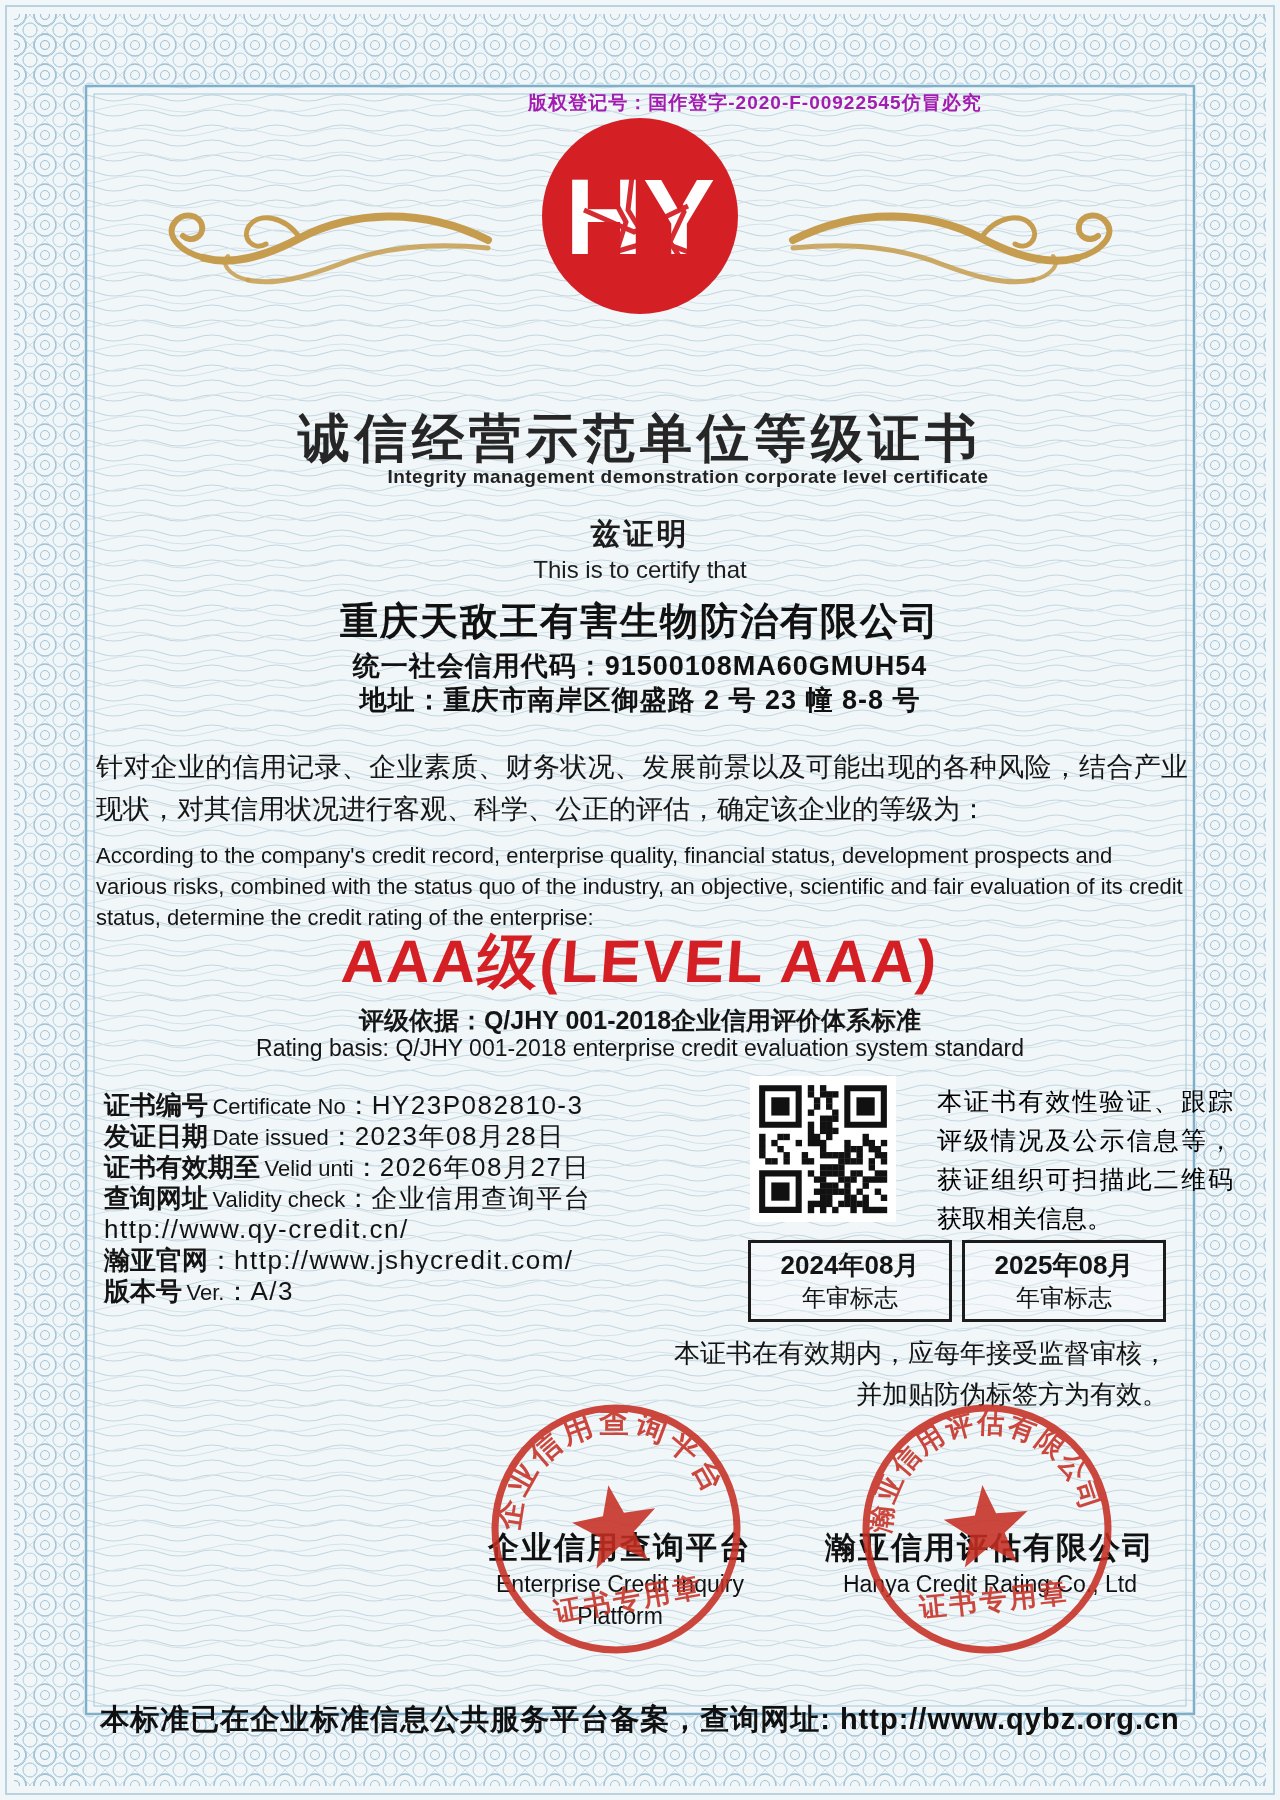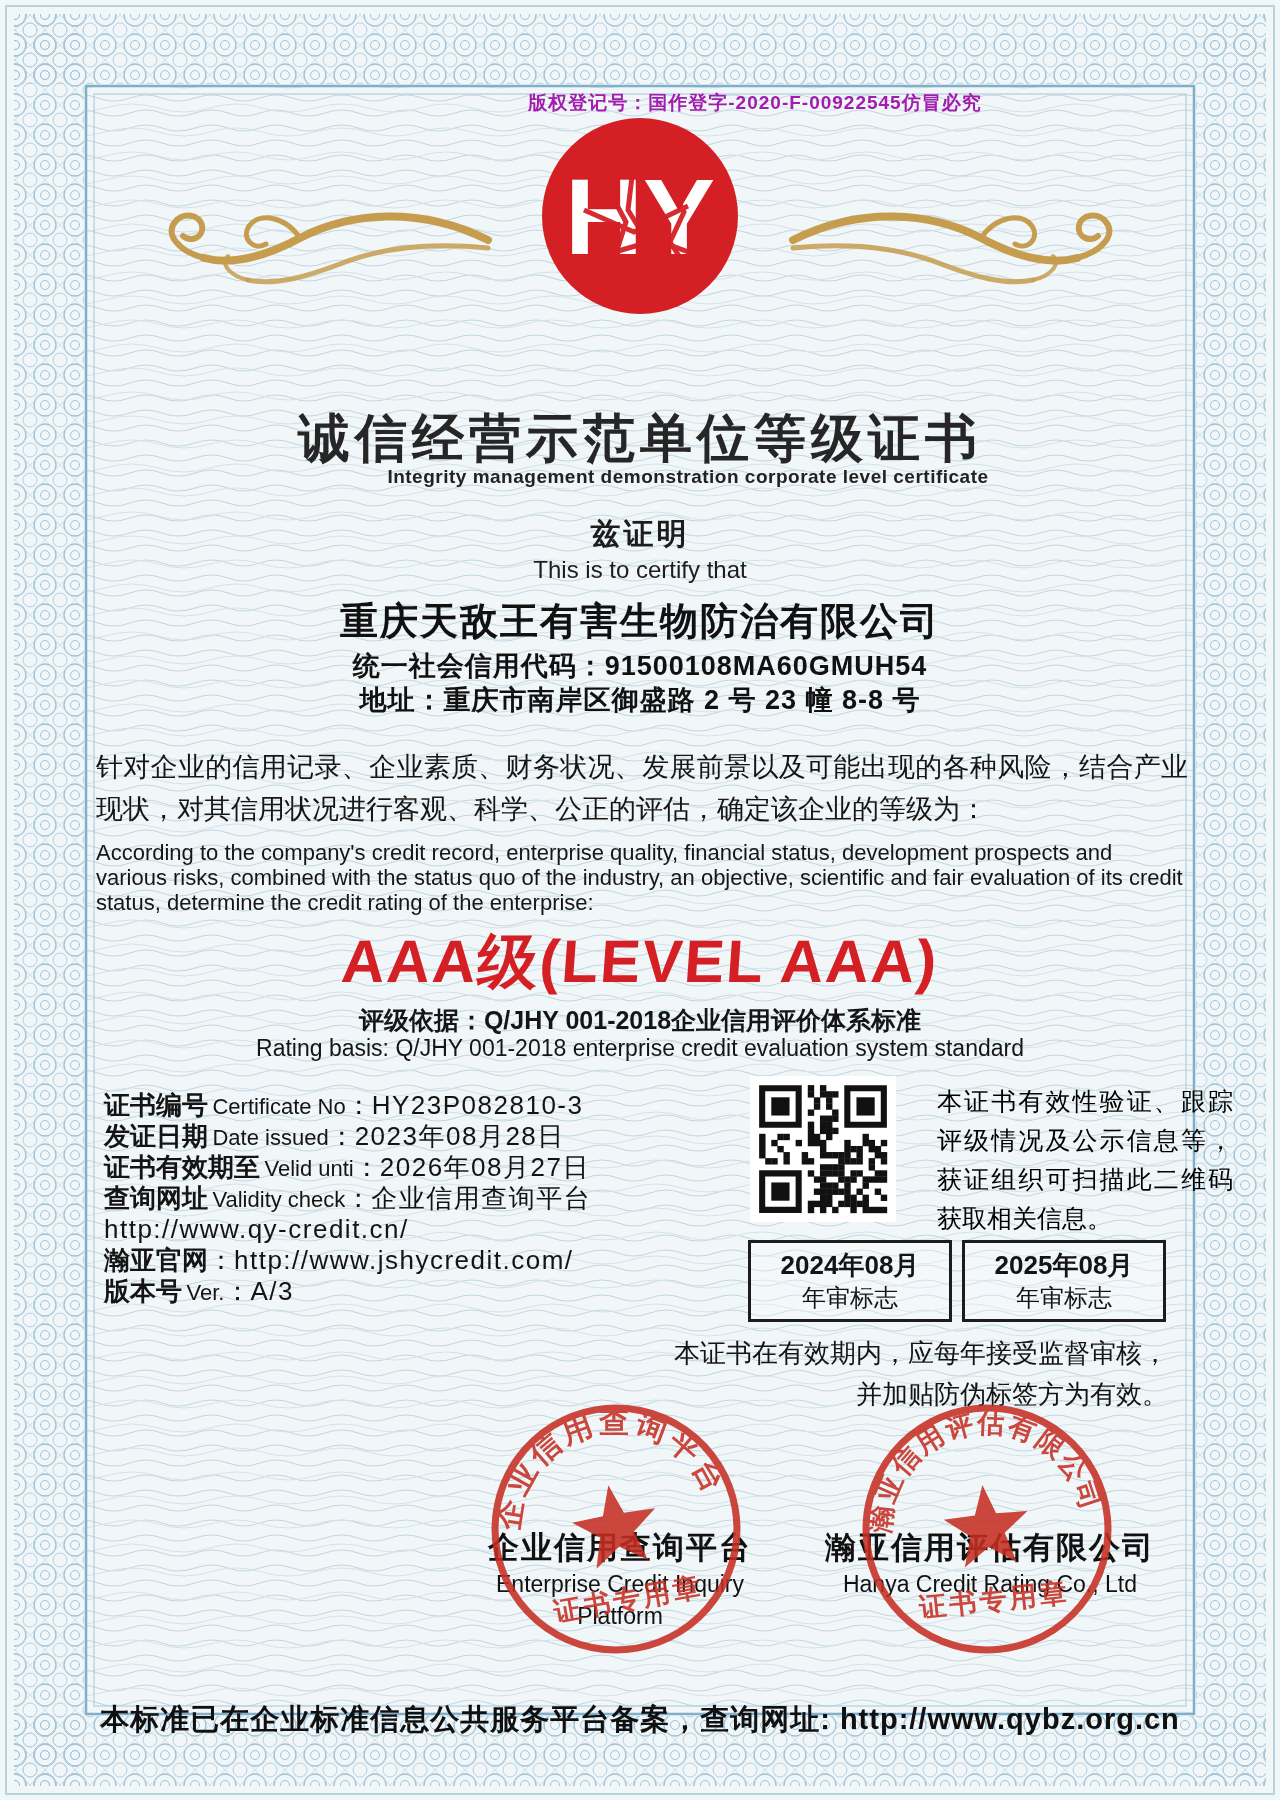--- a/index.html
+++ b/index.html
@@ -15,21 +15,21 @@
   .flourish.left{left:148px;}
   .flourish.right{left:788px;transform:scaleX(-1);}
   .title-zh{top:396px;font-size:52px;font-weight:bold;color:#262626;letter-spacing:5px;margin-top:8px;}
   .title-en{top:466px;font-size:19px;color:#222;font-weight:700;letter-spacing:0.5px;padding-left:48px;}
   .certify-zh{top:514px;font-size:30px;color:#1d1d1d;font-weight:600;letter-spacing:3px;}
   .certify-en{top:556px;font-size:24px;color:#1d1d1d;}
   .company{top:596px;font-size:38px;font-weight:bold;color:#111;letter-spacing:2px;}
   .credit-code{top:648px;font-size:27px;font-weight:bold;color:#111;letter-spacing:1px;}
   .address{top:682px;font-size:27px;font-weight:bold;color:#111;letter-spacing:1px;}
   .para-zh{top:746px;left:96px;width:1092px;font-size:27px;line-height:42px;color:#161616;text-align:justify;}
-  .para-en{top:840px;left:96px;width:1092px;font-size:22px;line-height:25px;color:#161616;}
+  .para-en{top:840px;left:96px;width:1092px;font-size:22px;line-height:31px;color:#161616;}
   .rating{top:922px;font-size:60px;font-weight:bold;color:#d42025;letter-spacing:2px;transform:skewX(-4deg);}
   .basis-zh{top:1004px;font-size:25px;font-weight:600;color:#151515;}
   .basis-en{top:1035px;font-size:23px;color:#151515;}
   .details{left:104px;top:1090px;width:560px;}
   .dline{height:31px;line-height:31px;white-space:nowrap;color:#141414;}
   .dline .zh{font-size:26px;font-weight:600;}
   .dline .en{font-size:22px;}
   .dline .sep{font-size:26px;}
   .dline .val{font-size:26px;letter-spacing:1.5px;}
   .qr-box{left:750px;top:1076px;width:146px;height:146px;background:#fff;z-index:3;}

